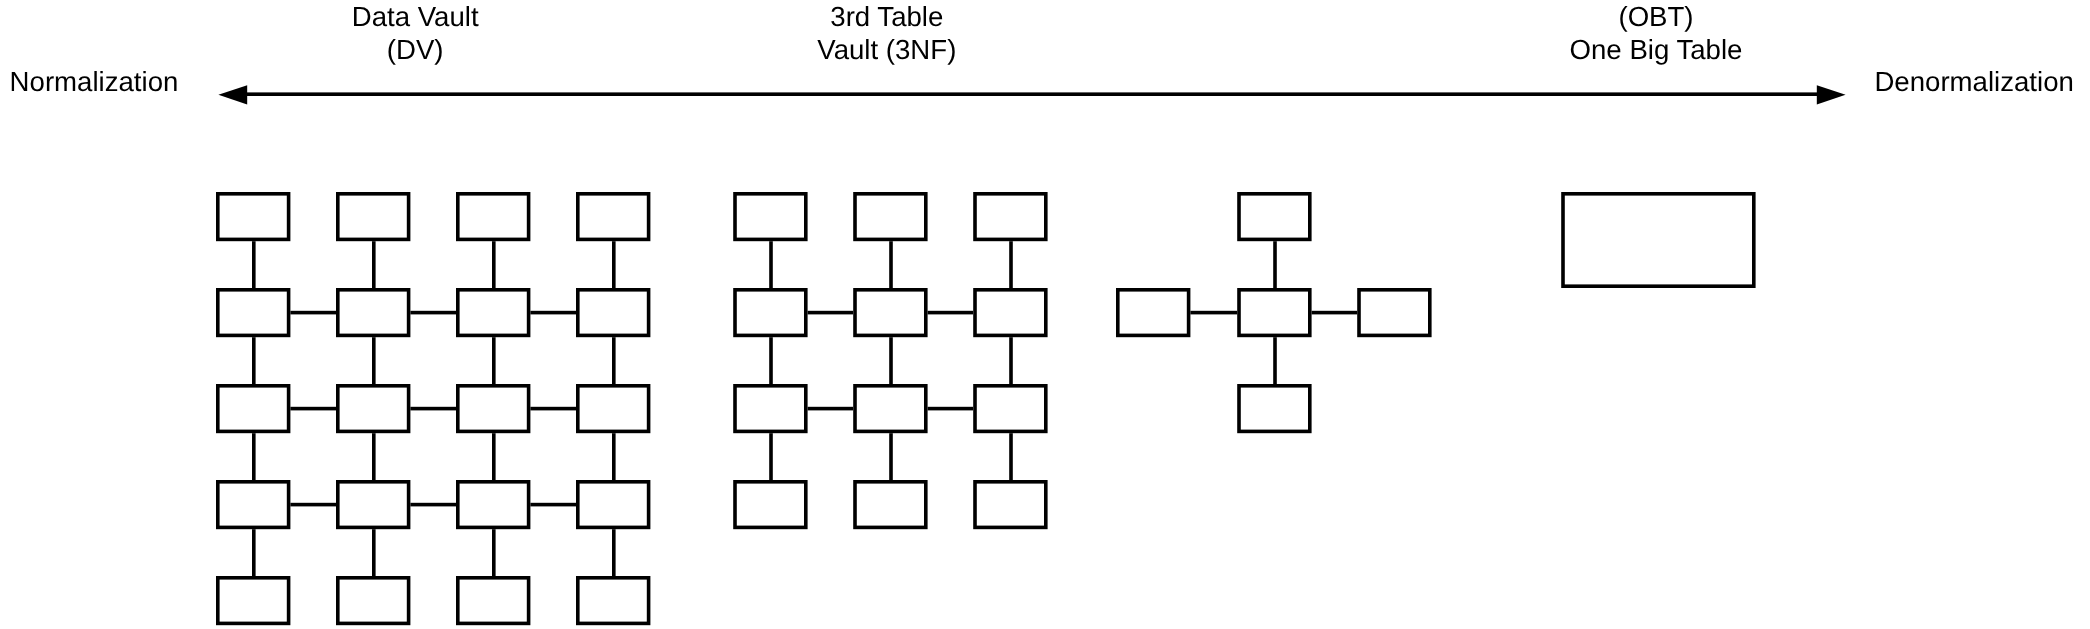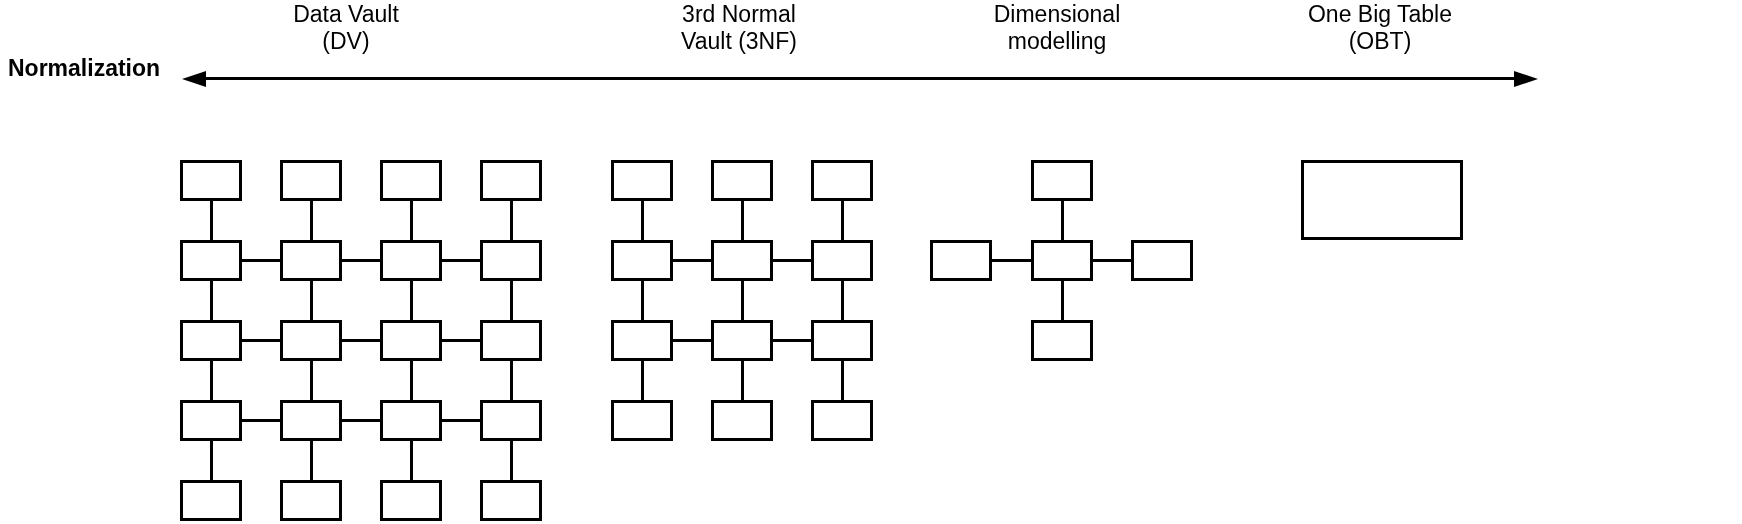--- a/index.html
+++ b/index.html
@@ -17,21 +17,21 @@
     font-family: "Liberation Sans", sans-serif;
     color: var(--stroke);
   }
   .axis-label {
     position: absolute;
     top: 54px;
     font-size: 23px;
     line-height: 28px;
     white-space: nowrap;
   }
-  .axis-label.left  { left: 8px; font-weight: bold; }
+  .axis-label.left  { left: 8px; }
   .axis-label.right { left: 1562px; }
   .arrow-line {
     position: absolute;
     left: 204px;
     top: 77px;
     width: 1312px;
     height: 3px;
     background: var(--stroke);
   }
   .arrow-head {
@@ -67,36 +67,33 @@
 </style>
 </head>
 <body>
 
 <div class="canvas">
 
   <span class="axis-label left">Normalization</span>
   <div class="arrow-line"></div>
   <div class="arrow-head left"></div>
   <div class="arrow-head right"></div>
+  <span class="axis-label right">Denormalization</span>
 
   <div class="group-label" style="left:346px">
     <div>Data Vault</div>
     <div>(DV)</div>
   </div>
   <div class="group-label" style="left:739px">
-    <div>3rd Normal</div>
+    <div>3rd Table</div>
     <div>Vault (3NF)</div>
   </div>
-  <div class="group-label" style="left:1057px">
-    <div>Dimensional</div>
-    <div>modelling</div>
-  </div>
   <div class="group-label" style="left:1380px">
+    <div>(OBT)</div>
     <div>One Big Table</div>
-    <div>(OBT)</div>
   </div>
 
   <div id="schemas">
       <div class="box" style="left: 180px; top: 160px;"></div>
       <div class="link" style="left: 209.5px; top: 201px; width: 3px; height: 39px;"></div>
       <div class="box" style="left: 280px; top: 160px;"></div>
       <div class="link" style="left: 309.5px; top: 201px; width: 3px; height: 39px;"></div>
       <div class="box" style="left: 380px; top: 160px;"></div>
       <div class="link" style="left: 409.5px; top: 201px; width: 3px; height: 39px;"></div>
       <div class="box" style="left: 480px; top: 160px;"></div>

